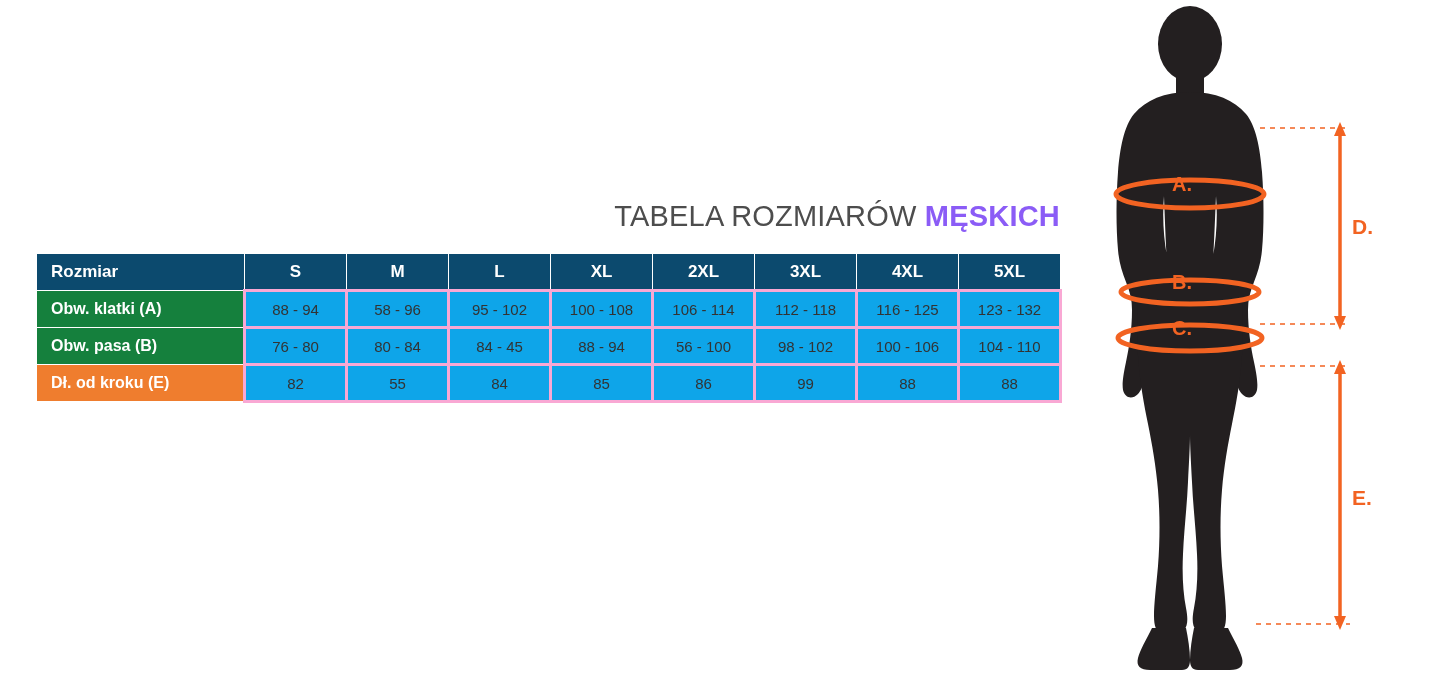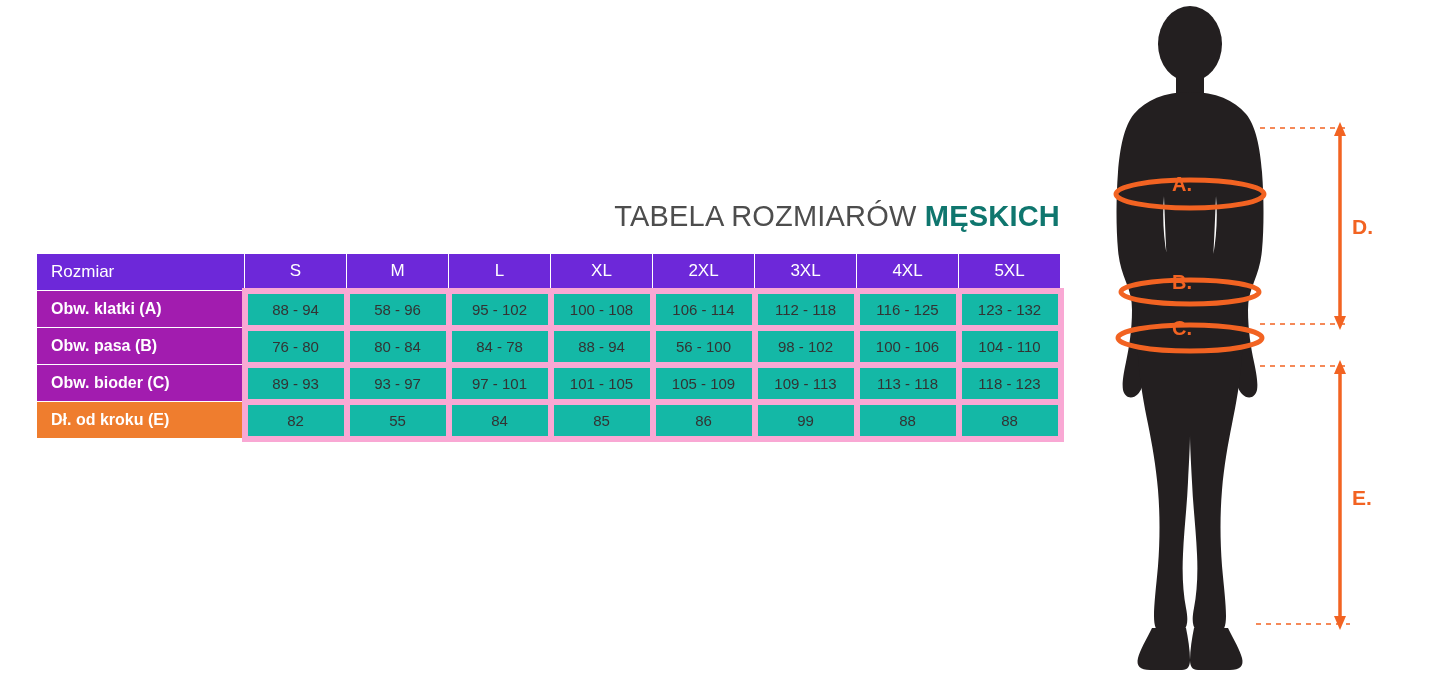--- a/index.html
+++ b/index.html
@@ -22,21 +22,21 @@
     top: 200px;
     width: 1024px;
     text-align: right;
     font-size: 29px;
     color: #4d4d4d;
     letter-spacing: 0.2px;
     white-space: nowrap;
   }
   #title-block .title-bold {
     font-weight: bold;
-    color: #0f766e;
+    color: #8b5cf6;
   }
 
   
   #size-table {
     position: absolute;
     left: 36px;
     top: 253px;
     border-collapse: collapse;
     table-layout: fixed;
     width: 1024px;
@@ -47,45 +47,45 @@
     padding: 0 6px;
     text-align: center;
     font-size: 16px;
     box-sizing: border-box;
   }
   #size-table col.label-col { width: 208px; }
   #size-table col.val-col  { width: 102px; }
 
   
   #size-table thead th {
-    background: #6d28d9;
+    background: #0c4a6e;
     color: #ffffff;
-    font-weight: normal;
+    font-weight: bold;
     font-size: 17px;
   }
   #size-table thead th.row-head {
     text-align: left;
     padding-left: 14px;
     font-size: 17px;
   }
 
   
   #size-table tbody th {
-    background: #a21caf;
+    background: #15803d;
     color: #ffffff;
     text-align: left;
     padding-left: 14px;
     font-weight: bold;
     font-size: 16px;
     border: 1px solid #ffffff;
   }
   #size-table tbody td {
-    background: #14b8a6;
+    background: #0ea5e9;
     color: #333333;
-    border: 6px solid #f9a8d4;
+    border: 3px solid #f9a8d4;
     font-size: 15px;
   }
   #size-table tbody tr:last-child th {
     background: #ef7d2e;
     margin-top: 40px;
   }
 
   
   #figure {
     position: absolute;
@@ -137,37 +137,26 @@
       <td>100 - 108</td>
       <td>106 - 114</td>
       <td>112 - 118</td>
       <td>116 - 125</td>
       <td>123 - 132</td>
     </tr>
     <tr>
       <th>Obw. pasa (B)</th>
       <td>76 - 80</td>
       <td>80 - 84</td>
-      <td>84 - 78</td>
+      <td>84 - 45</td>
       <td>88 - 94</td>
       <td>56 - 100</td>
       <td>98 - 102</td>
       <td>100 - 106</td>
       <td>104 - 110</td>
-    </tr>
-    <tr>
-      <th>Obw. bioder (C)</th>
-      <td>89 - 93</td>
-      <td>93 - 97</td>
-      <td>97 - 101</td>
-      <td>101 - 105</td>
-      <td>105 - 109</td>
-      <td>109 - 113</td>
-      <td>113 - 118</td>
-      <td>118 - 123</td>
     </tr>
     <tr>
       <th>Dł. od kroku (E)</th>
       <td>82</td>
       <td>55</td>
       <td>84</td>
       <td>85</td>
       <td>86</td>
       <td>99</td>
       <td>88</td>

